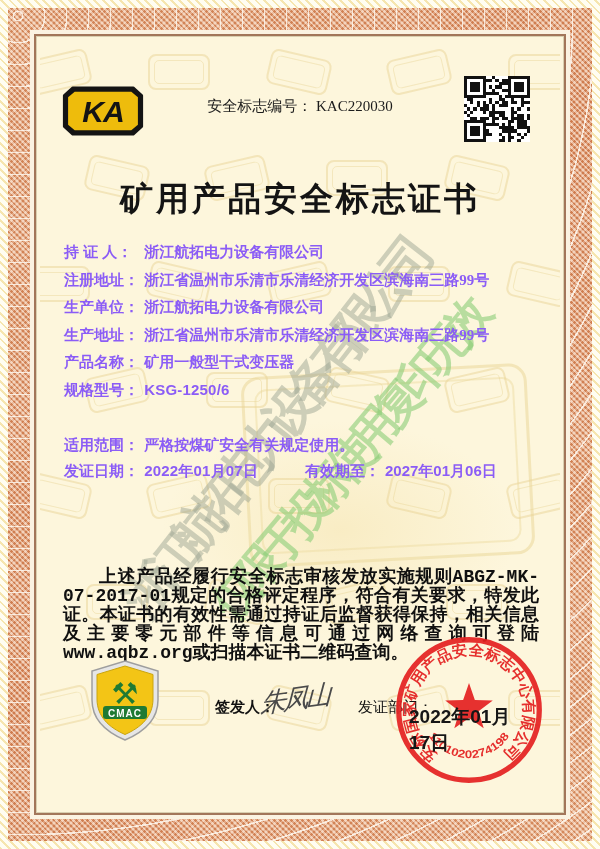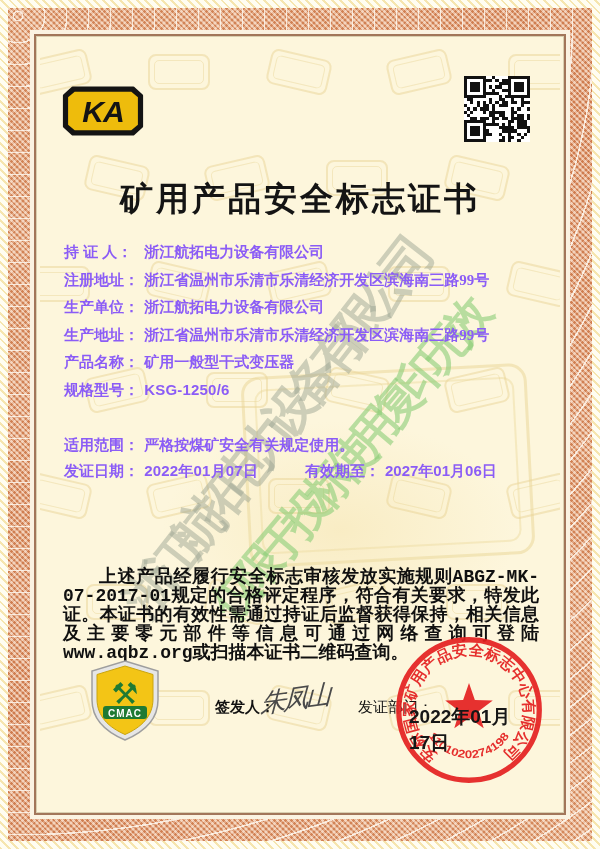--- a/index.html
+++ b/index.html
@@ -114,20 +114,24 @@
   </div>
 
   <div class="layer">
 
     <svg class="ka-logo" viewBox="0 0 86 53">
       <polygon points="11,2 75,2 84,10 84,43 75,51 11,51 2,43 2,10" fill="#141414" stroke="#141414" stroke-width="3" stroke-linejoin="round"></polygon>
       <polygon points="13,6 73,6 80,12 80,41 73,47 13,47 6,41 6,12" fill="#eebc0c"></polygon>
       <text x="43" y="38" text-anchor="middle" font-size="32" font-weight="900" font-style="italic" font-family="Liberation Sans, sans-serif" fill="#141414" letter-spacing="-1">KA</text>
     </svg>
 
+    <div class="cert-no">
+      <span>安全标志编号：</span>
+      <span>KAC220030</span>
+    </div>
 
     <svg class="qr" id="qrSvg" viewBox="0 0 21 21" shape-rendering="crispEdges">
         <rect x="0" y="0" width="1" height="1" fill="#111"></rect>
         <rect x="1" y="0" width="1" height="1" fill="#111"></rect>
         <rect x="2" y="0" width="1" height="1" fill="#111"></rect>
         <rect x="3" y="0" width="1" height="1" fill="#111"></rect>
         <rect x="4" y="0" width="1" height="1" fill="#111"></rect>
         <rect x="5" y="0" width="1" height="1" fill="#111"></rect>
         <rect x="6" y="0" width="1" height="1" fill="#111"></rect>
         <rect x="9" y="0" width="1" height="1" fill="#111"></rect>

